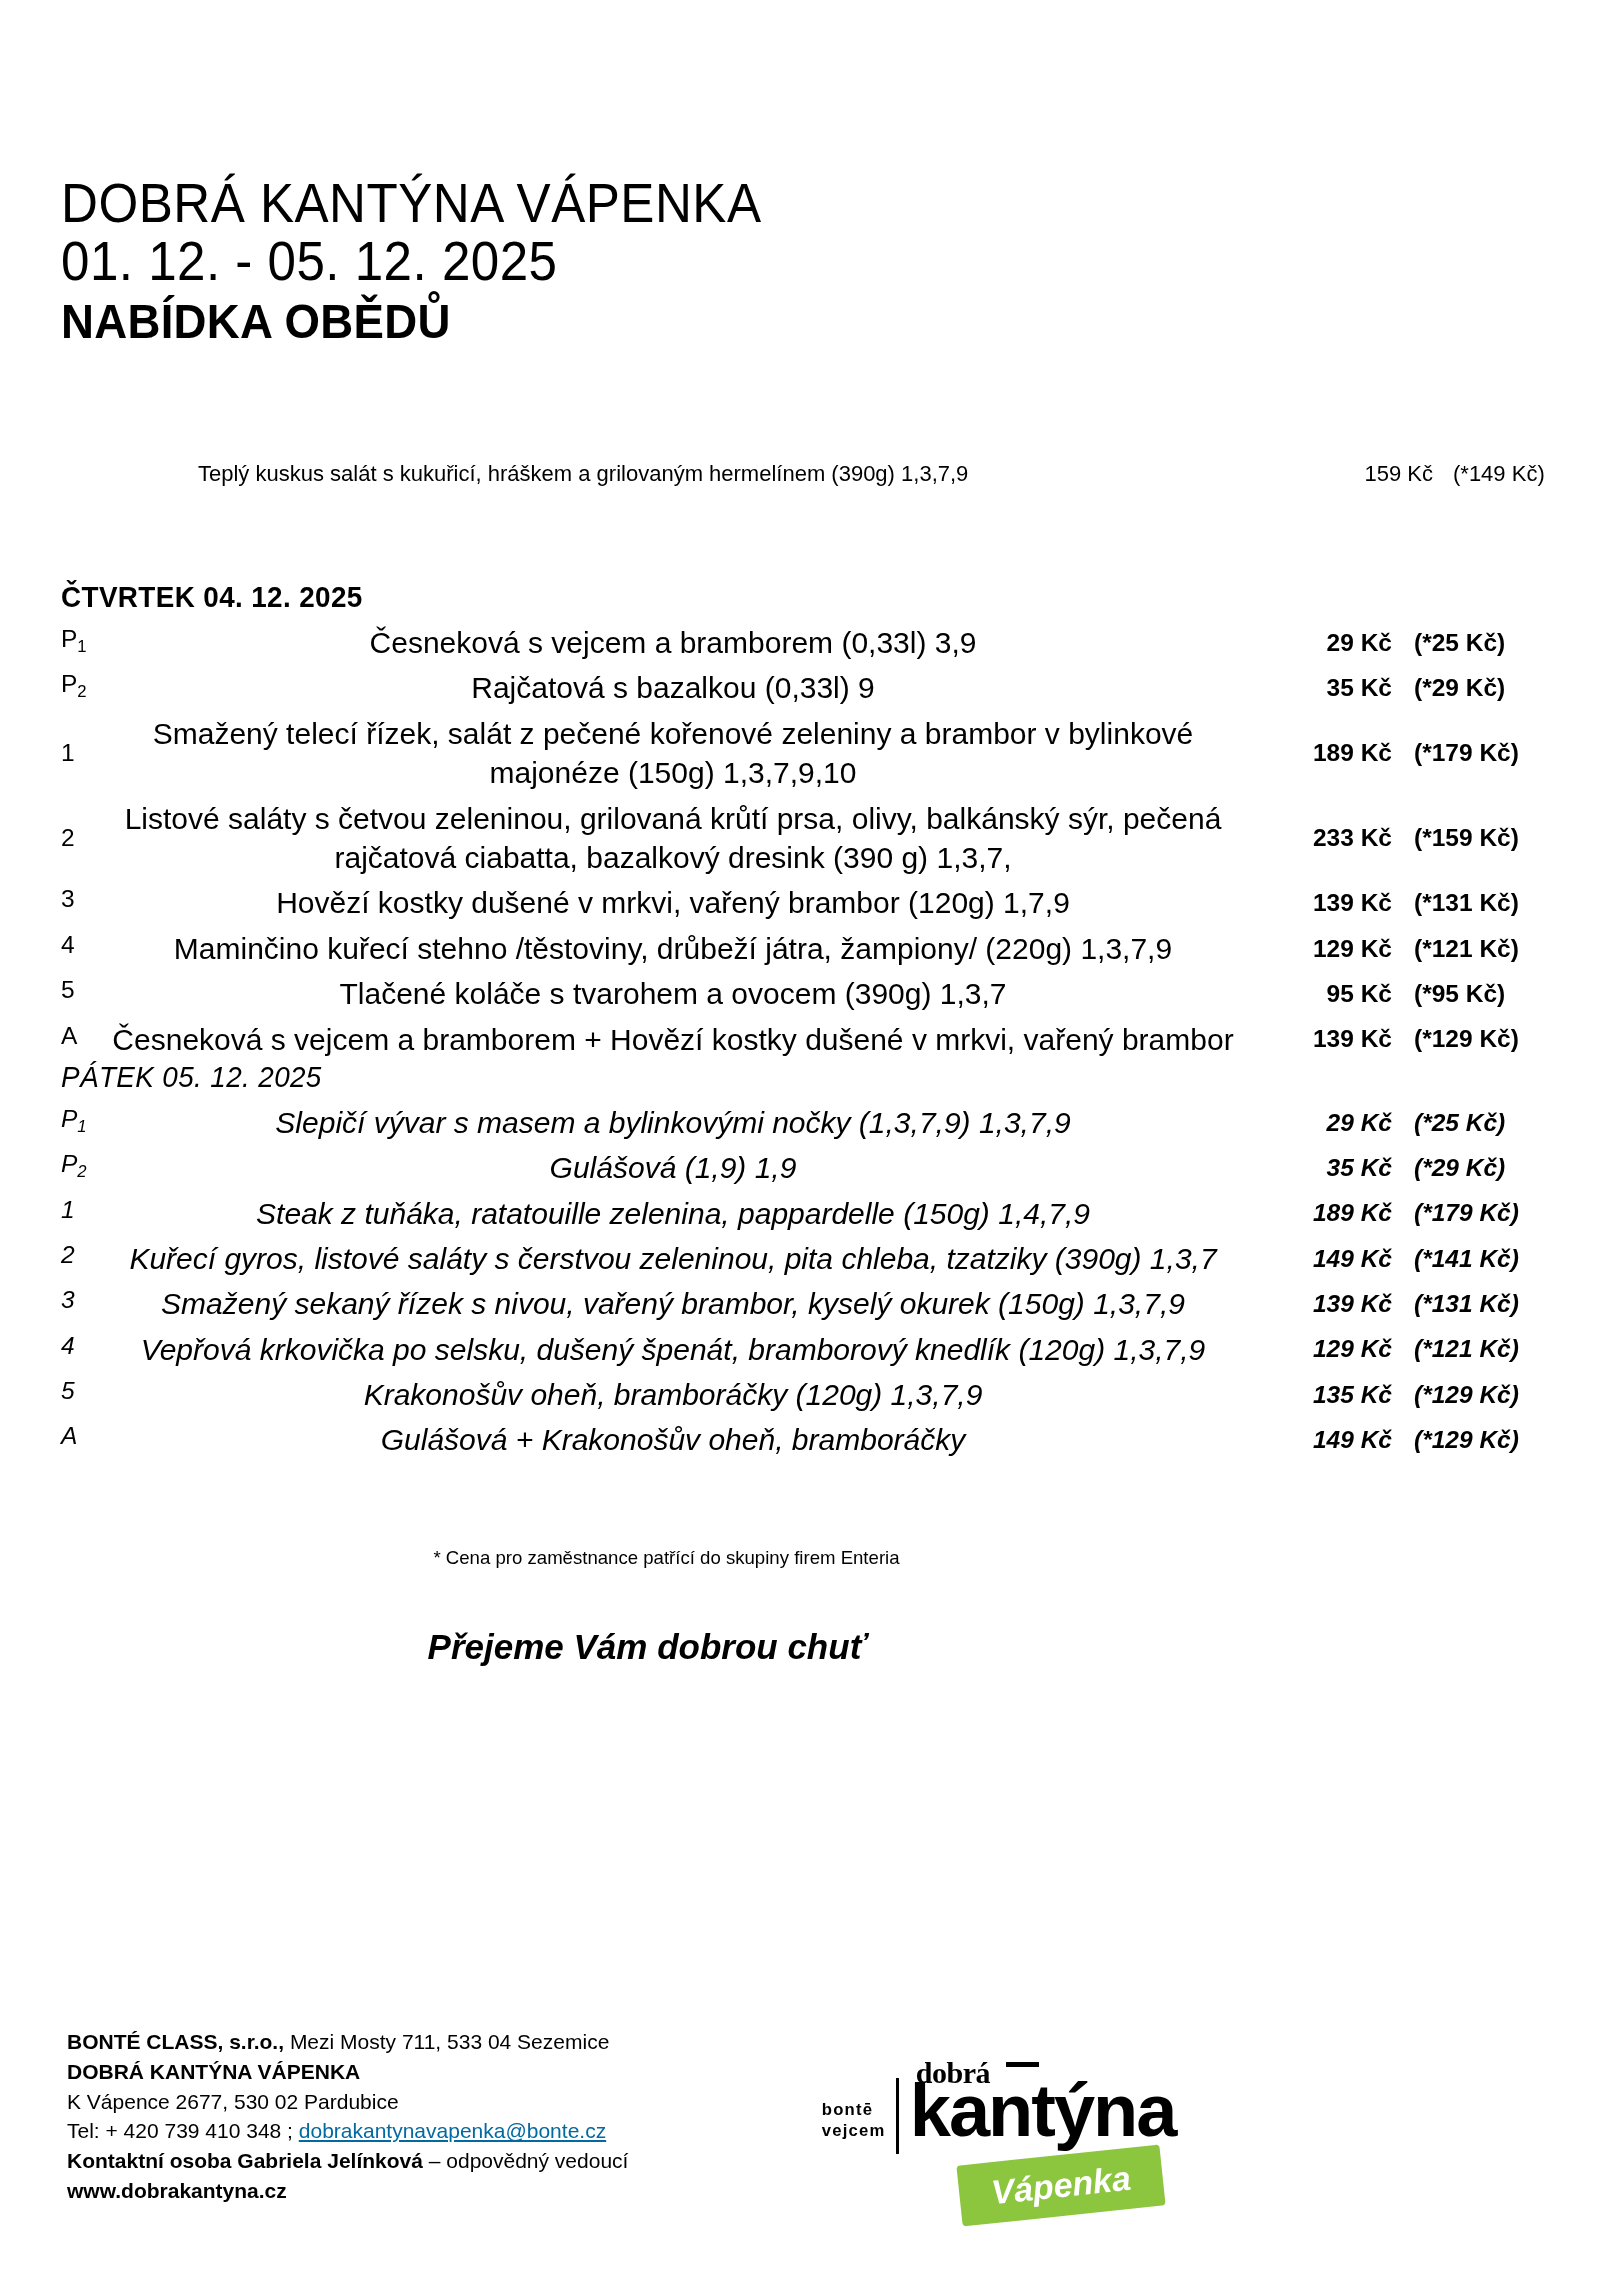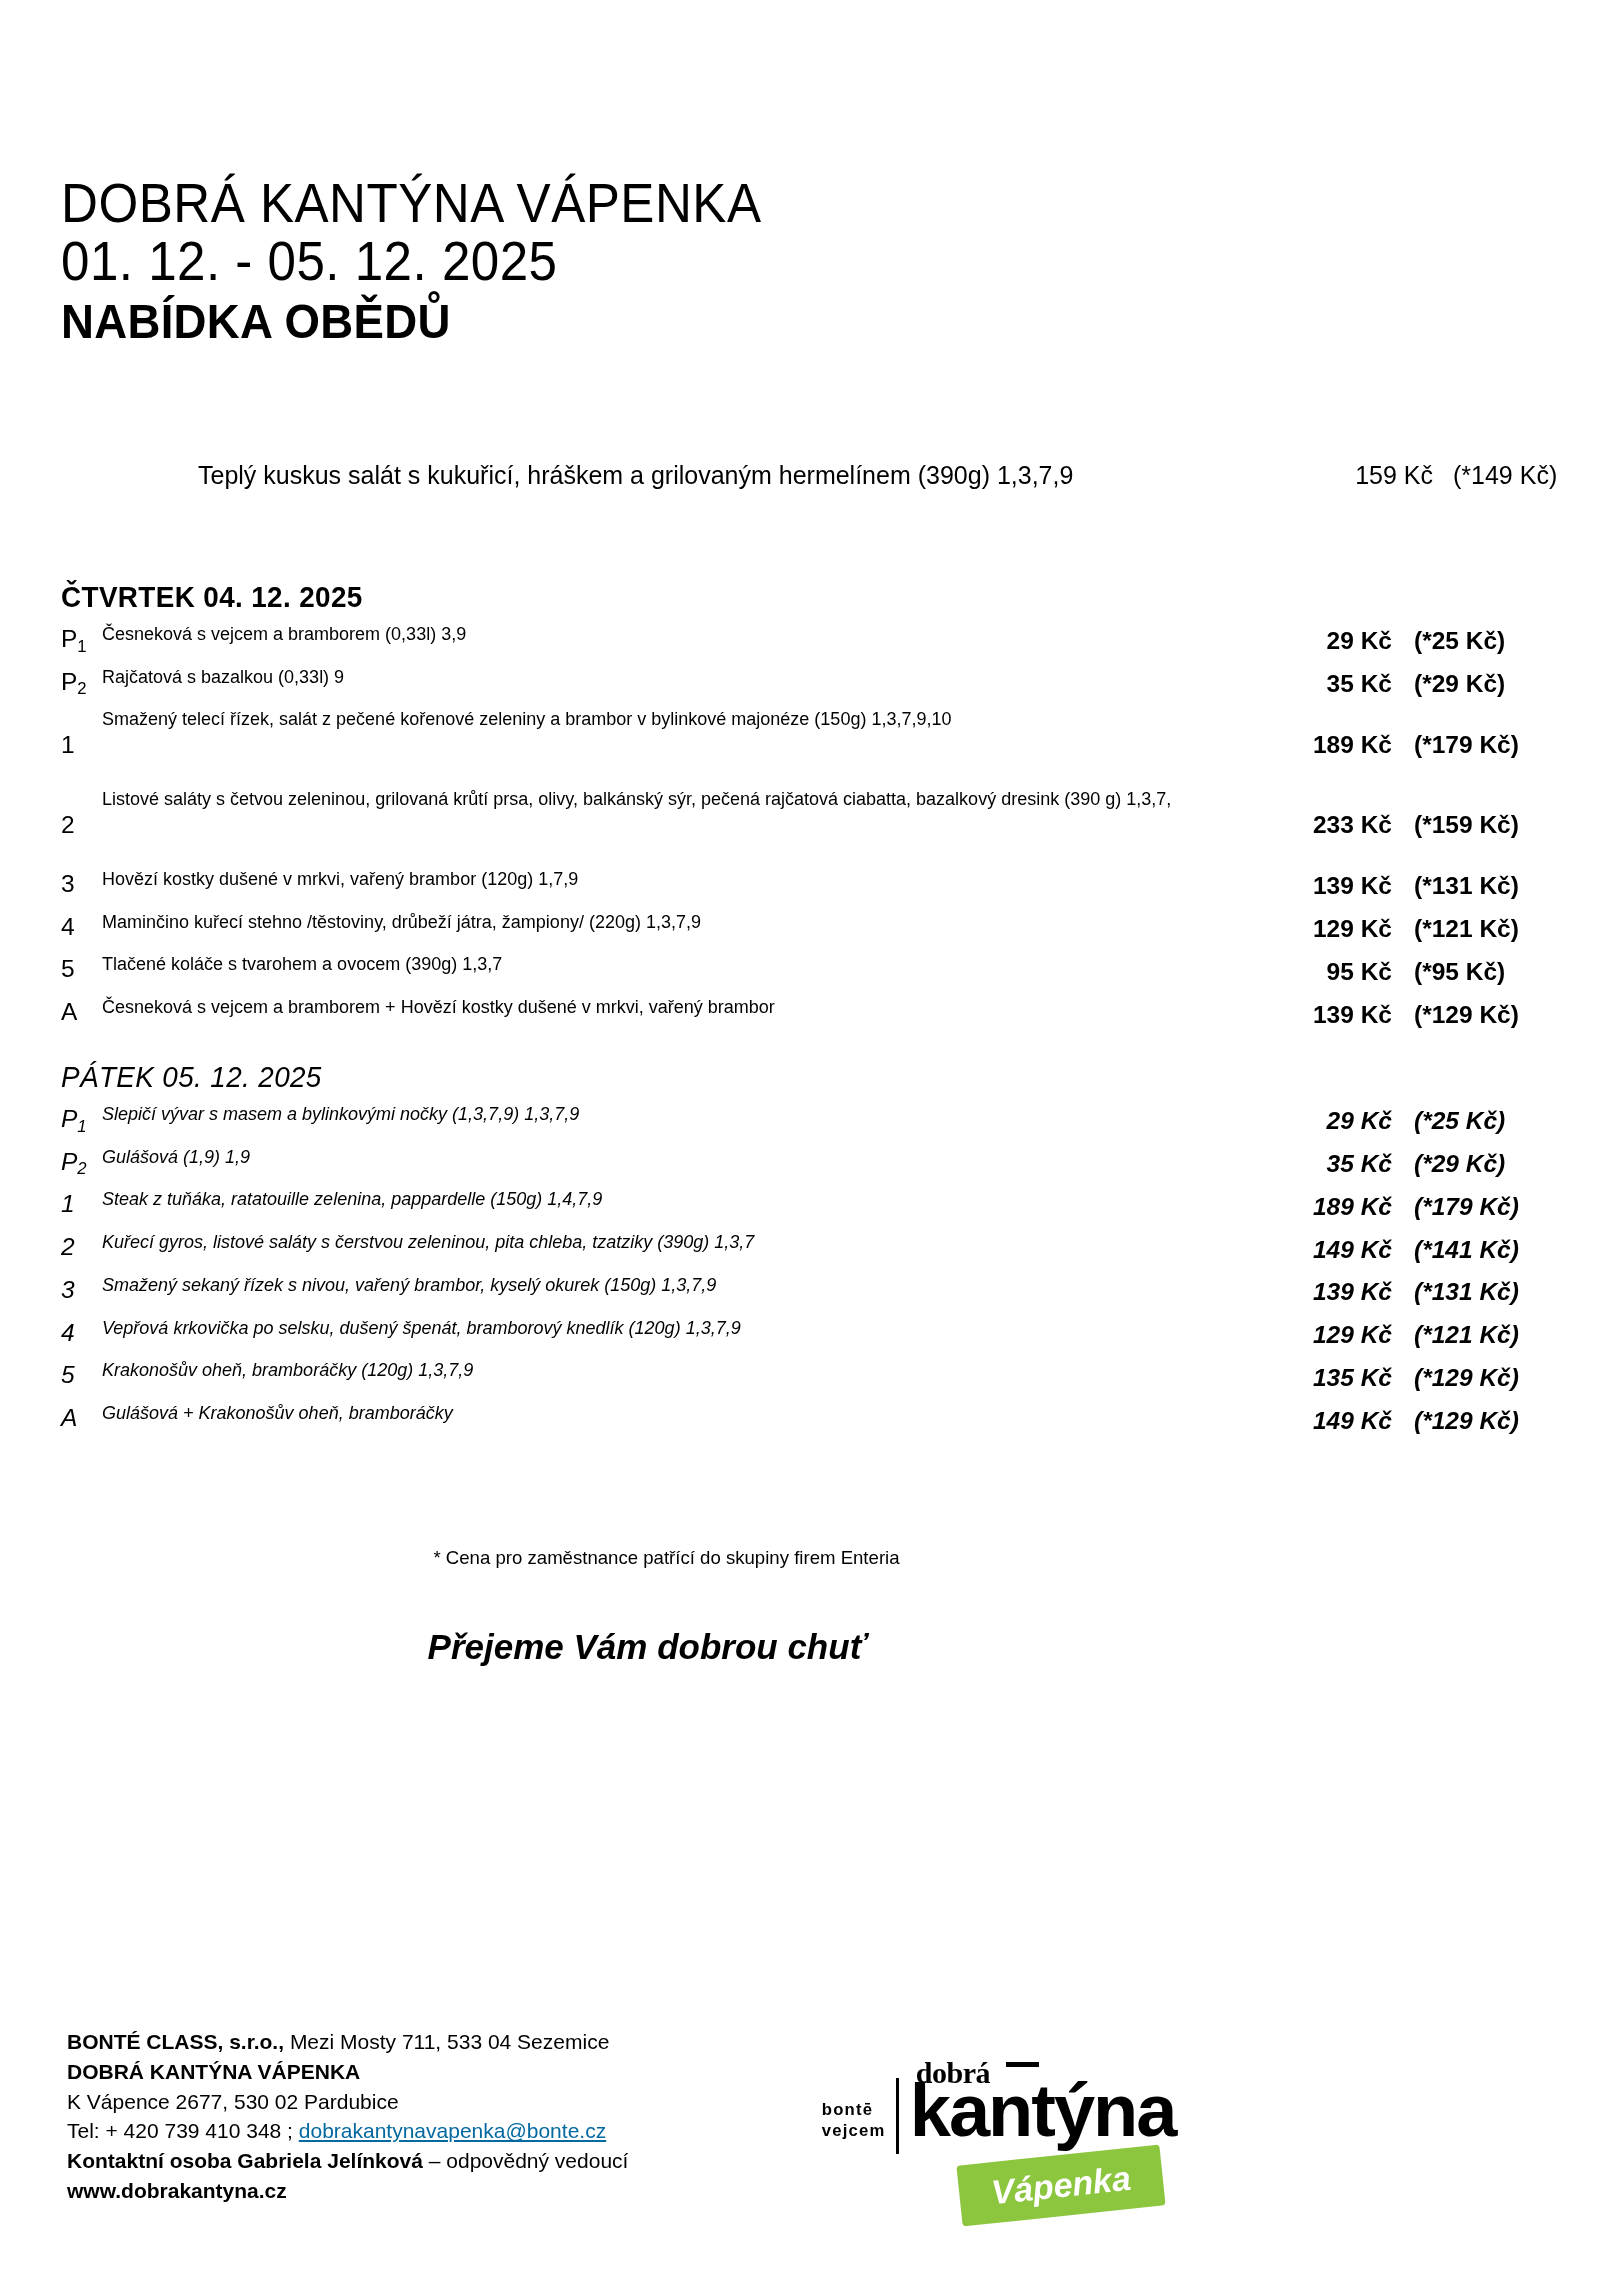--- a/index.html
+++ b/index.html
@@ -52,21 +52,21 @@
   }
 
   
   .salad-row {
     position: absolute;
     left: 61px;
     top: 461px;
     width: 1497px;
     display: flex;
     align-items: baseline;
-    font-size: 25px;
+    font-size: 22px;
   }
   .salad-desc {
     flex: 0 0 auto;
     margin-left: 137px;
     white-space: nowrap;
   }
   .salad-price {
     position: absolute;
     left: 1240px;
     top: 0;
@@ -119,24 +119,25 @@
     align-self: center;
   }
   .row-code sub {
     font-size: 16.7px;
     vertical-align: baseline;
     position: relative;
     top: 4.9px;
   }
   .row-desc {
     flex: 1 1 auto;
-    font-size: 18px;
+    font-size: 30px;
     line-height: 1.32;
     padding-right: 19.6px;
     max-width: 1142px;
+    text-align: center;
   }
   .row-price {
     position: absolute;
     right: 169px;
     top: 50%;
     transform: translateY(-50%);
     font-size: 24.5px;
     font-weight: 700;
     white-space: nowrap;
   }

